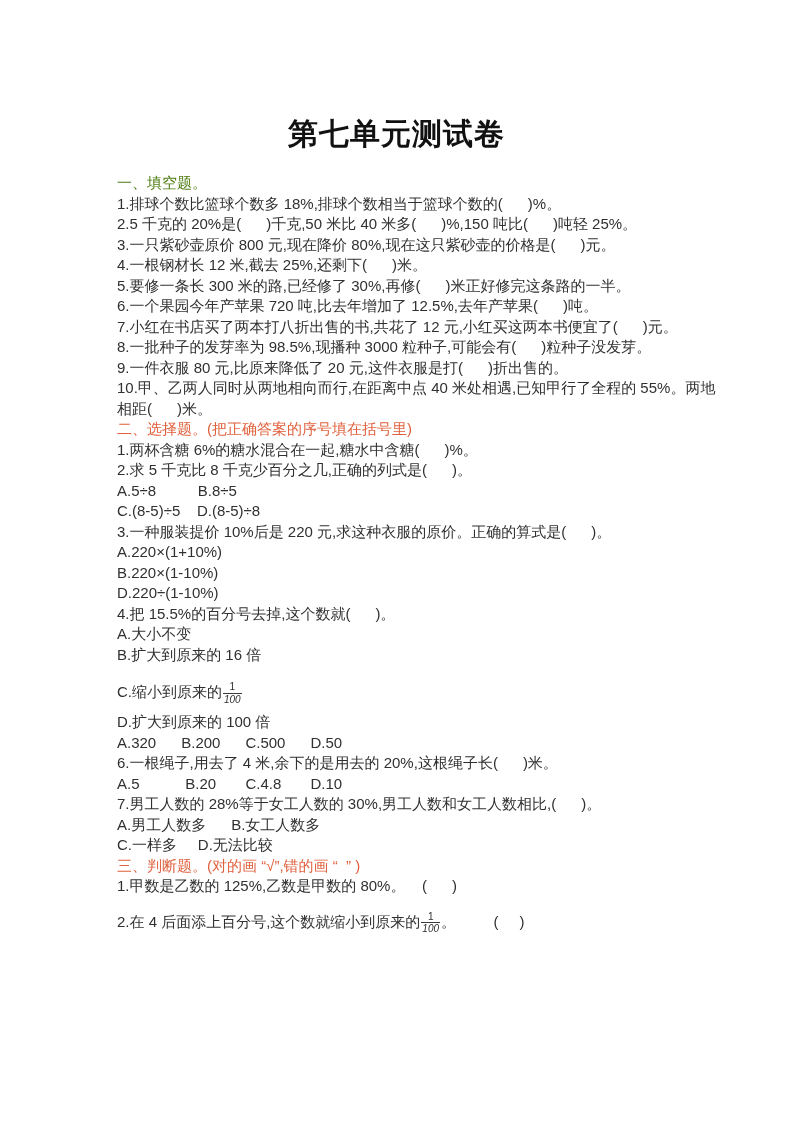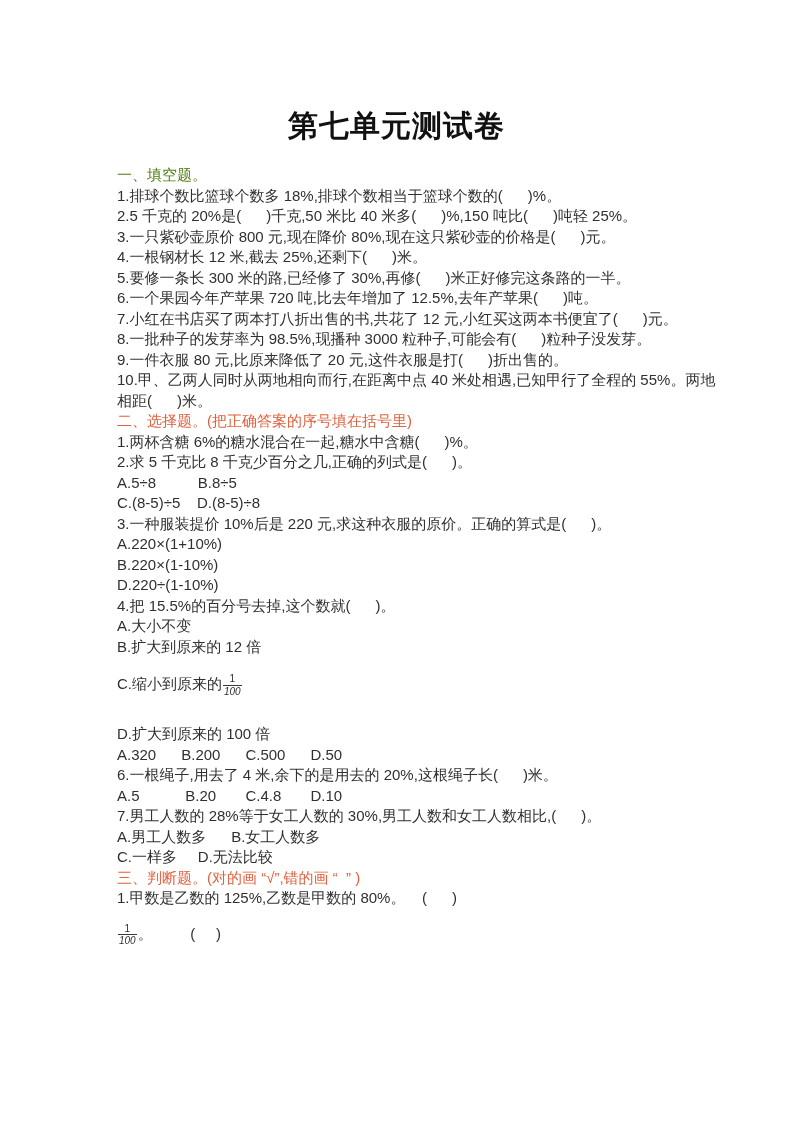--- a/index.html
+++ b/index.html
@@ -5,21 +5,21 @@
   html,body{margin:0;padding:0;background:#ffffff;}
   .page{
     position:relative;
     width:793px;height:1122px;
     background:#ffffff;
     overflow:hidden;
     font-family:"Liberation Sans","DejaVu Sans",sans-serif;
     color:#303030;
   }
   .title{
-    margin:4px;
+    margin:12px;
     padding-top:104px;
     text-align:center;
     font-size:30px;
     line-height:36px;
     font-weight:700;
     color:#111111;
     letter-spacing:1px;
   }
   .body{
     margin-top:21px;
@@ -37,21 +37,21 @@
     display:inline-flex;
     flex-direction:column;
     align-items:center;
     vertical-align:middle;
     font-size:10px;
     line-height:1.15;
     margin:0 1px;
     color:#303030;
   }
   .frac .den{border-top:1px solid #3a3a3a;padding:0 1px;font-style:italic;}
-  .frac-line-c{margin-top:11px;margin-bottom:24px;line-height:32px;min-height:32px;}
+  .frac-line-c{margin-top:11px;margin-bottom:4px;line-height:32px;min-height:32px;}
   .frac-line-j{margin-top:10px;line-height:30px;min-height:30px;}
 </style>
 </head>
 <body>
 
 <div class="page">
 
   <h1 class="title">第七单元测试卷</h1>
 
   <div class="body">
@@ -73,28 +73,28 @@
     <div class="line">1.两杯含糖 6%的糖水混合在一起,糖水中含糖(      )%。</div>
     <div class="line">2.求 5 千克比 8 千克少百分之几,正确的列式是(      )。</div>
     <div class="line">A.5÷8          B.8÷5</div>
     <div class="line">C.(8-5)÷5    D.(8-5)÷8</div>
     <div class="line">3.一种服装提价 10%后是 220 元,求这种衣服的原价。正确的算式是(      )。</div>
     <div class="line">A.220×(1+10%)</div>
     <div class="line">B.220×(1-10%)</div>
     <div class="line">D.220÷(1-10%)</div>
     <div class="line">4.把 15.5%的百分号去掉,这个数就(      )。</div>
     <div class="line">A.大小不变</div>
-    <div class="line">B.扩大到原来的 12 倍</div>
+    <div class="line">B.扩大到原来的 16 倍</div>
     <div class="line frac-line-c"><span>C.缩小到原来的</span><span class="frac"><span class="num">1</span><span class="den">100</span></span></div>
     <div class="line">D.扩大到原来的 100 倍</div>
     <div class="line">A.320      B.200      C.500      D.50</div>
     <div class="line">6.一根绳子,用去了 4 米,余下的是用去的 20%,这根绳子长(      )米。</div>
     <div class="line">A.5           B.20       C.4.8       D.10</div>
     <div class="line">7.男工人数的 28%等于女工人数的 30%,男工人数和女工人数相比,(      )。</div>
     <div class="line">A.男工人数多      B.女工人数多</div>
     <div class="line">C.一样多     D.无法比较</div>
 
     <div class="line heading accent" style="color: rgb(224, 97, 62);">三、判断题。(对的画 “√”,错的画 “  ” )</div>
     <div class="line">1.甲数是乙数的 125%,乙数是甲数的 80%。    (      )</div>
-    <div class="line frac-line-j"><span class="frac"><span class="num">1</span><span class="den">100</span></span><span>。         (     )</span></div>
+    <div class="line frac-line-j"><span>2.在 4 后面添上百分号,这个数就缩小到原来的</span><span class="frac"><span class="num">1</span><span class="den">100</span></span><span>。         (     )</span></div>
 
   </div>
 </div>
 
 </body></html>

